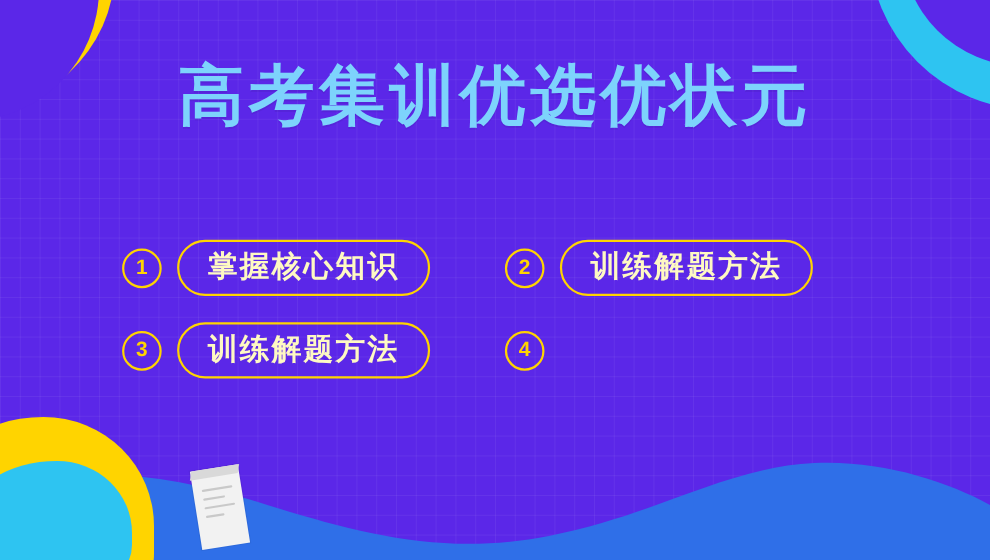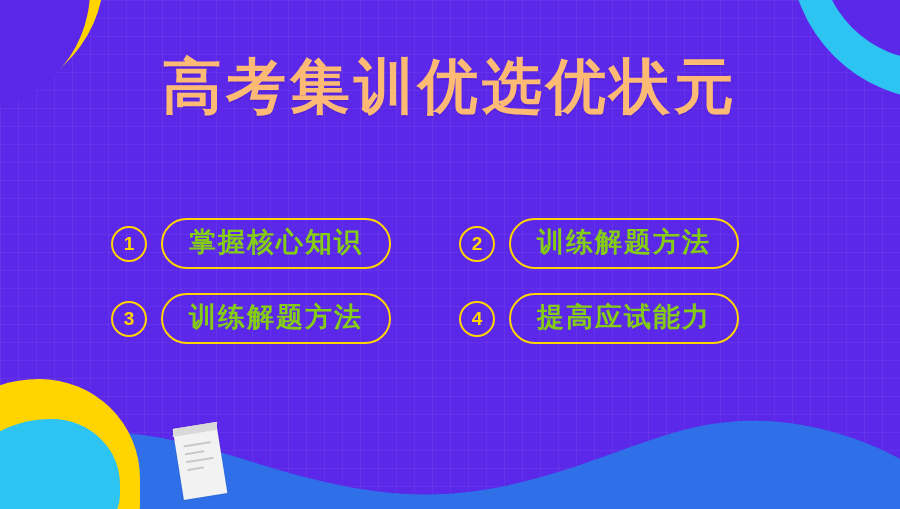--- a/index.html
+++ b/index.html
@@ -93,21 +93,21 @@
     display:block;height:2px;background:#c9c9c9;margin-bottom:6px;border-radius:1px;
   }
   .paper-lines i:nth-child(2){width:70%}
   .paper-lines i:nth-child(4){width:60%}
 
   
   #content{position:absolute;inset:0;}
   #title{
     position:absolute;top:52px;left:0;right:0;
     text-align:center;
-    color:#fdba74;
+    color:#7dd3fc;
     font-size:60px;
     font-weight:bold;
     letter-spacing:4px;
     line-height:1.15;
     text-shadow:0 2px 0 rgba(0,0,0,0.06);
     white-space:nowrap;
   }
   #points{
     position:absolute;top:218px;left:0;right:0;
     display:flex;flex-wrap:wrap;
@@ -130,21 +130,21 @@
     color:#ffd400;
     font-size:19px;
     font-weight:bold;
     display:flex;align-items:center;justify-content:center;
     line-height:1;
   }
   .pill{
     flex:0 0 auto;
     border:2px solid #ffd400;
     border-radius:28px;
-    color:#84cc16;
+    color:#fef9c3;
     font-size:27px;
     font-weight:bold;
     letter-spacing:2px;
     padding:9px 26px 11px;
     line-height:1;
     white-space:nowrap;
   }
 </style>
 </head>
 <body>
@@ -190,18 +190,17 @@
         <div class="pill">训练解题方法</div>
       </div>
 
       <div class="point">
         <div class="num">3</div>
         <div class="pill">训练解题方法</div>
       </div>
 
       <div class="point">
         <div class="num">4</div>
-        <div class="pill">提高应试能力</div>
       </div>
 
     </div>
   </div>
 </div>
 
 </body></html>

